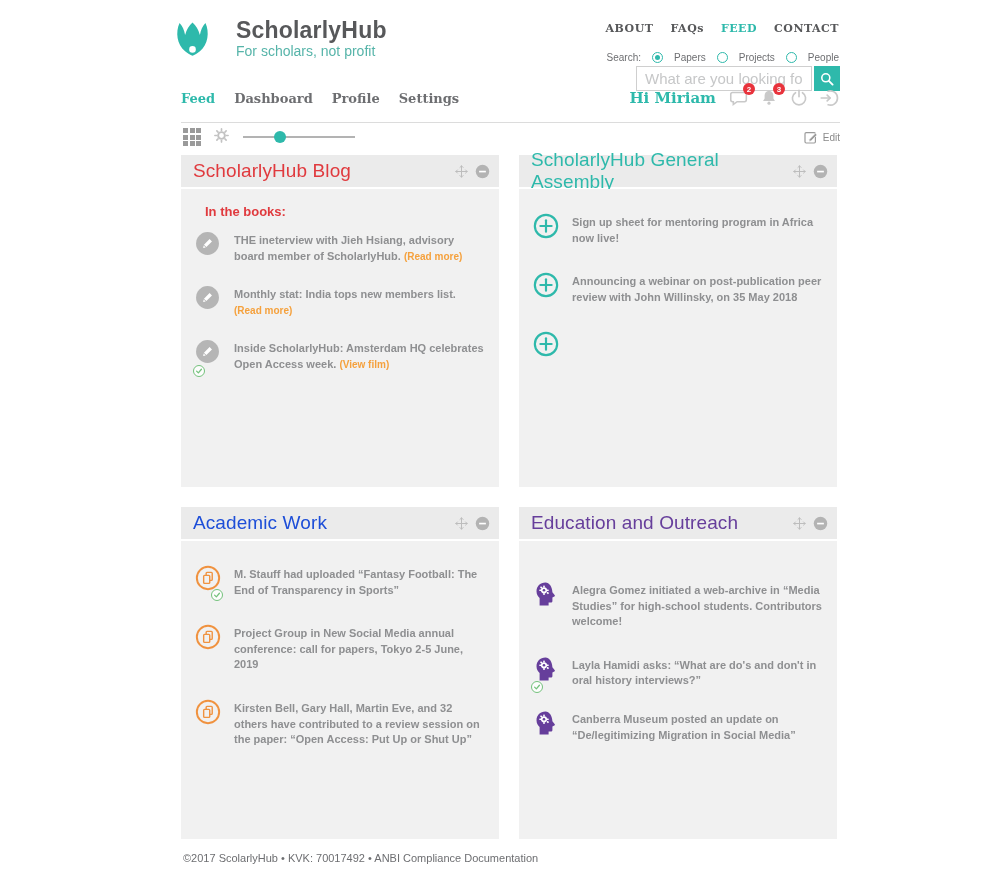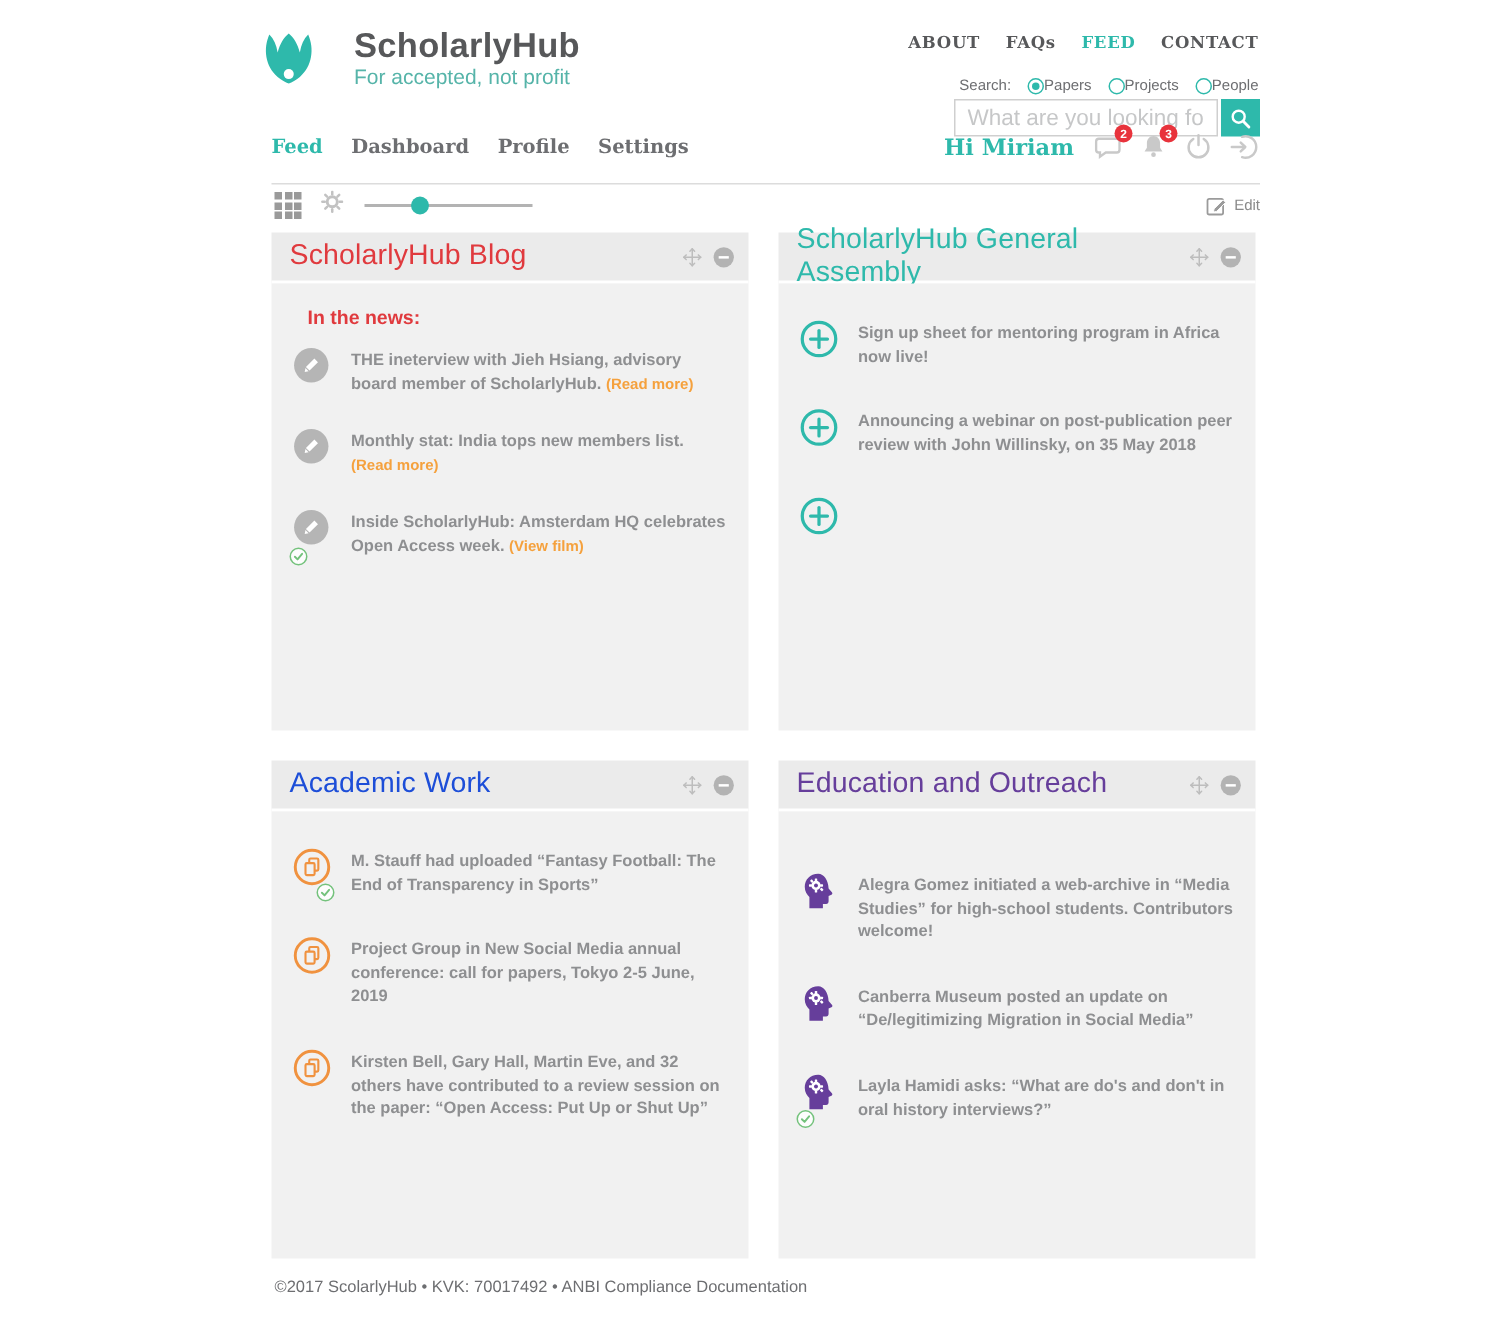--- a/index.html
+++ b/index.html
@@ -17,21 +17,21 @@
   
   .top-nav { position:absolute; top:22px; right:161px; display:flex; gap:17px;
              font-family:"DejaVu Serif", serif; font-size:11px; font-weight:bold;
              letter-spacing:.5px; color:#57585a; }
   .top-nav .link { cursor:pointer; }
   .top-nav .active { color:#2eb9ab; }
 
   
   .search-row { position:absolute; top:52px; right:161px; display:flex; align-items:center; gap:11px;
                 font-size:10px; color:#6d6e71; }
-  .radio-opt { display:flex; align-items:center; gap:0; cursor:pointer; }
+  .radio-opt { display:flex; align-items:center; gap:11px; cursor:pointer; }
   .radio-circle { width:11px; height:11px; border:1.5px solid #2eb9ab; border-radius:50%;
                   display:inline-flex; align-items:center; justify-content:center; background:#fff; }
   .radio-circle.sel::after { content:""; width:5px; height:5px; border-radius:50%; background:#2eb9ab; }
   .search-bar { position:absolute; top:66px; right:160px; display:flex; align-items:stretch; }
   .search-input { width:176px; height:25px; border:1px solid #cfcfcf; padding:0 8px;
                   font-size:15px; color:#58595b; outline:none; }
   .search-input::placeholder { color:#c6c7c8; }
   .search-btn { width:26px; height:25px; background:#2eb9ab; border:none; margin-left:2px;
                 display:flex; align-items:center; justify-content:center; cursor:pointer; }
 
@@ -97,21 +97,21 @@
 </head>
 <body>
 
 <div class="logo-wrap">
   <svg class="logo-mark" viewBox="0 0 40 46">
     <path fill="#2eb9ab" d="M6 9 C1.5 19 3 32 12 39.5 C15 42 17.5 43.3 20 44.3 C22.5 43.3 25 42 28 39.5 C37 32 38.5 19 34 9 C30.8 12.2 28.9 16.5 28 22 C26.2 15.5 23.8 11.5 20 8.3 C16.2 11.5 13.8 15.5 12 22 C11.1 16.5 9.2 12.2 6 9 Z"></path>
     <circle cx="20" cy="37.5" r="3.6" fill="#fff"></circle>
   </svg>
   <div>
     <div class="brand-name">ScholarlyHub</div>
-    <div class="brand-tagline">For accepted, not profit</div>
+    <div class="brand-tagline">For scholars, not profit</div>
   </div>
 </div>
 
 <div class="top-nav">
   <span class="link">ABOUT</span>
   <span class="link">FAQs</span>
   <span class="link active">FEED</span>
   <span class="link">CONTACT</span>
 </div>
 
@@ -237,21 +237,21 @@
         </span>
         <span class="tool">
           <svg width="15" height="15" viewBox="0 0 20 20">
             <circle cx="10" cy="10" r="9" fill="#b3b3b3"></circle>
               <rect x="5.5" y="9" width="9" height="2.2" fill="#fff"></rect>
           </svg>
         </span>
       </span>
     </div>
     <div class="card-body">
-      <div class="card-intro">In the news:</div>
+      <div class="card-intro">In the books:</div>
 
       <div class="feed-item">
         <span class="item-icon">
           <svg width="25" height="25" viewBox="0 0 24 24">
             <circle cx="12" cy="12" r="11" fill="#b5b5b5"></circle>
             <path d="M8.6 13.1 L14 7.7 L16.3 10 L10.9 15.4 Z M7.8 16.3 L8.3 13.8 L10.3 15.8 Z" fill="#fff"></path>
           </svg>
         </span>
         <span class="item-text"><span>THE ineterview with Jieh Hsiang, advisory board member of ScholarlyHub.</span> <span class="item-link">(Read more)</span></span>
       </div>
@@ -433,59 +433,59 @@
               <rect x="6.3" y="8.5" width="2" height="1.6" rx="0.4"></rect>
               <rect x="13.7" y="8.5" width="2" height="1.6" rx="0.4"></rect>
               <rect x="7.2" y="5.6" width="2" height="1.6" rx="0.4" transform="rotate(45 8.2 6.4)"></rect>
               <rect x="13.8" y="11.2" width="2" height="1.6" rx="0.4" transform="rotate(45 14.8 12)"></rect>
             </g>
             <circle cx="11" cy="9.3" r="1.3" fill="#663e9b"></circle>
           </svg>
         </span>
         <span class="item-text">Alegra Gomez initiated a web-archive in “Media Studies” for high-school students. Contributors welcome!</span>
       </div>
-      <div class="feed-item" style="margin-bottom:26px;">
+      <div class="feed-item">
         <span class="item-icon">
           <svg width="24" height="26" viewBox="0 0 24 26">
             <path fill="#663e9b" d="M12.5 1.5 C7 1.5 3.5 5.5 3.5 10.2 C3.5 13.3 5 15.4 6.6 17 L6.6 24.5 L15.6 24.5 L15.6 21.6 L17.7 21.6 C18.8 21.6 19.4 21 19.4 19.9 L19.4 16.4 L21.3 15.5 C22 15.2 22.1 14.5 21.6 13.9 L19.4 11.3 C19.2 5.9 16.3 1.5 12.5 1.5 Z"></path>
             <g fill="#fff">
               <circle cx="11" cy="9.3" r="3.1"></circle>
               <rect x="10.2" y="4.6" width="1.6" height="2" rx="0.4"></rect>
               <rect x="10.2" y="12" width="1.6" height="2" rx="0.4"></rect>
               <rect x="6.3" y="8.5" width="2" height="1.6" rx="0.4"></rect>
               <rect x="13.7" y="8.5" width="2" height="1.6" rx="0.4"></rect>
               <rect x="7.2" y="5.6" width="2" height="1.6" rx="0.4" transform="rotate(45 8.2 6.4)"></rect>
               <rect x="13.8" y="11.2" width="2" height="1.6" rx="0.4" transform="rotate(45 14.8 12)"></rect>
             </g>
             <circle cx="11" cy="9.3" r="1.3" fill="#663e9b"></circle>
           </svg>
-        </span>
-        <span class="item-text">Canberra Museum posted an update on “De/legitimizing Migration in Social Media”</span>
-      </div>
-      <div class="feed-item">
+          <span class="check-badge check-bl">
+            <svg width="8" height="8" viewBox="0 0 10 10">
+                <polyline points="2,5.2 4.2,7.4 8,2.8" fill="none" stroke="#74c27c" stroke-width="1.6" stroke-linecap="round" stroke-linejoin="round"></polyline>
+              </svg>
+          </span>
+        </span>
+        <span class="item-text">Layla Hamidi asks: “What are do's and don't in oral history interviews?”</span>
+      </div>
+      <div class="feed-item" style="margin-bottom:26px;">
         <span class="item-icon">
           <svg width="24" height="26" viewBox="0 0 24 26">
             <path fill="#663e9b" d="M12.5 1.5 C7 1.5 3.5 5.5 3.5 10.2 C3.5 13.3 5 15.4 6.6 17 L6.6 24.5 L15.6 24.5 L15.6 21.6 L17.7 21.6 C18.8 21.6 19.4 21 19.4 19.9 L19.4 16.4 L21.3 15.5 C22 15.2 22.1 14.5 21.6 13.9 L19.4 11.3 C19.2 5.9 16.3 1.5 12.5 1.5 Z"></path>
             <g fill="#fff">
               <circle cx="11" cy="9.3" r="3.1"></circle>
               <rect x="10.2" y="4.6" width="1.6" height="2" rx="0.4"></rect>
               <rect x="10.2" y="12" width="1.6" height="2" rx="0.4"></rect>
               <rect x="6.3" y="8.5" width="2" height="1.6" rx="0.4"></rect>
               <rect x="13.7" y="8.5" width="2" height="1.6" rx="0.4"></rect>
               <rect x="7.2" y="5.6" width="2" height="1.6" rx="0.4" transform="rotate(45 8.2 6.4)"></rect>
               <rect x="13.8" y="11.2" width="2" height="1.6" rx="0.4" transform="rotate(45 14.8 12)"></rect>
             </g>
             <circle cx="11" cy="9.3" r="1.3" fill="#663e9b"></circle>
           </svg>
-          <span class="check-badge check-bl">
-            <svg width="8" height="8" viewBox="0 0 10 10">
-                <polyline points="2,5.2 4.2,7.4 8,2.8" fill="none" stroke="#74c27c" stroke-width="1.6" stroke-linecap="round" stroke-linejoin="round"></polyline>
-              </svg>
-          </span>
-        </span>
-        <span class="item-text">Layla Hamidi asks: “What are do's and don't in oral history interviews?”</span>
+        </span>
+        <span class="item-text">Canberra Museum posted an update on “De/legitimizing Migration in Social Media”</span>
       </div>
     </div>
   </div>
 
 </div>
 
 <div class="footer">©2017 ScolarlyHub  •  KVK: 70017492  •  ANBI Compliance Documentation</div>
 
 </body></html>

